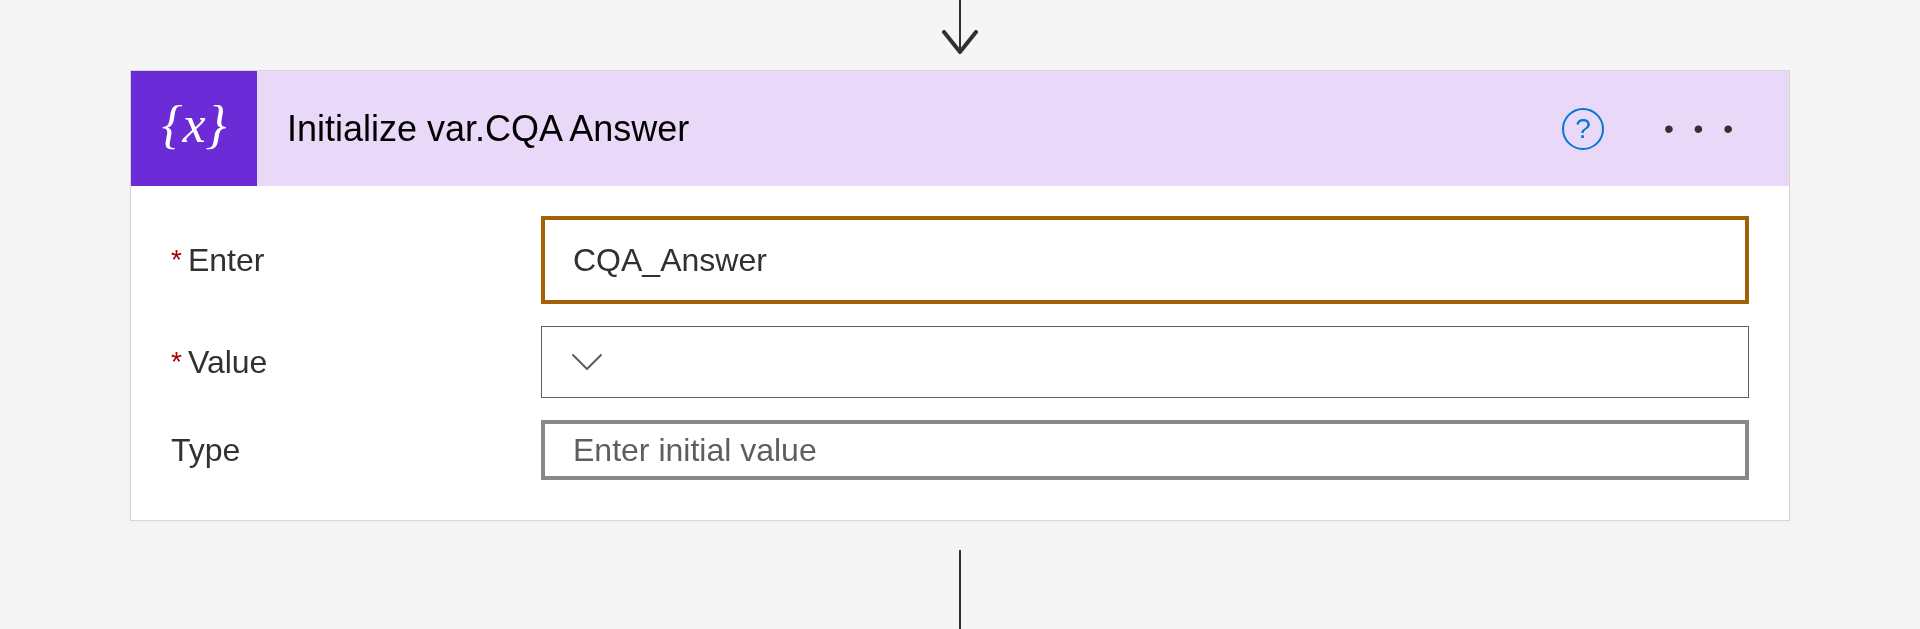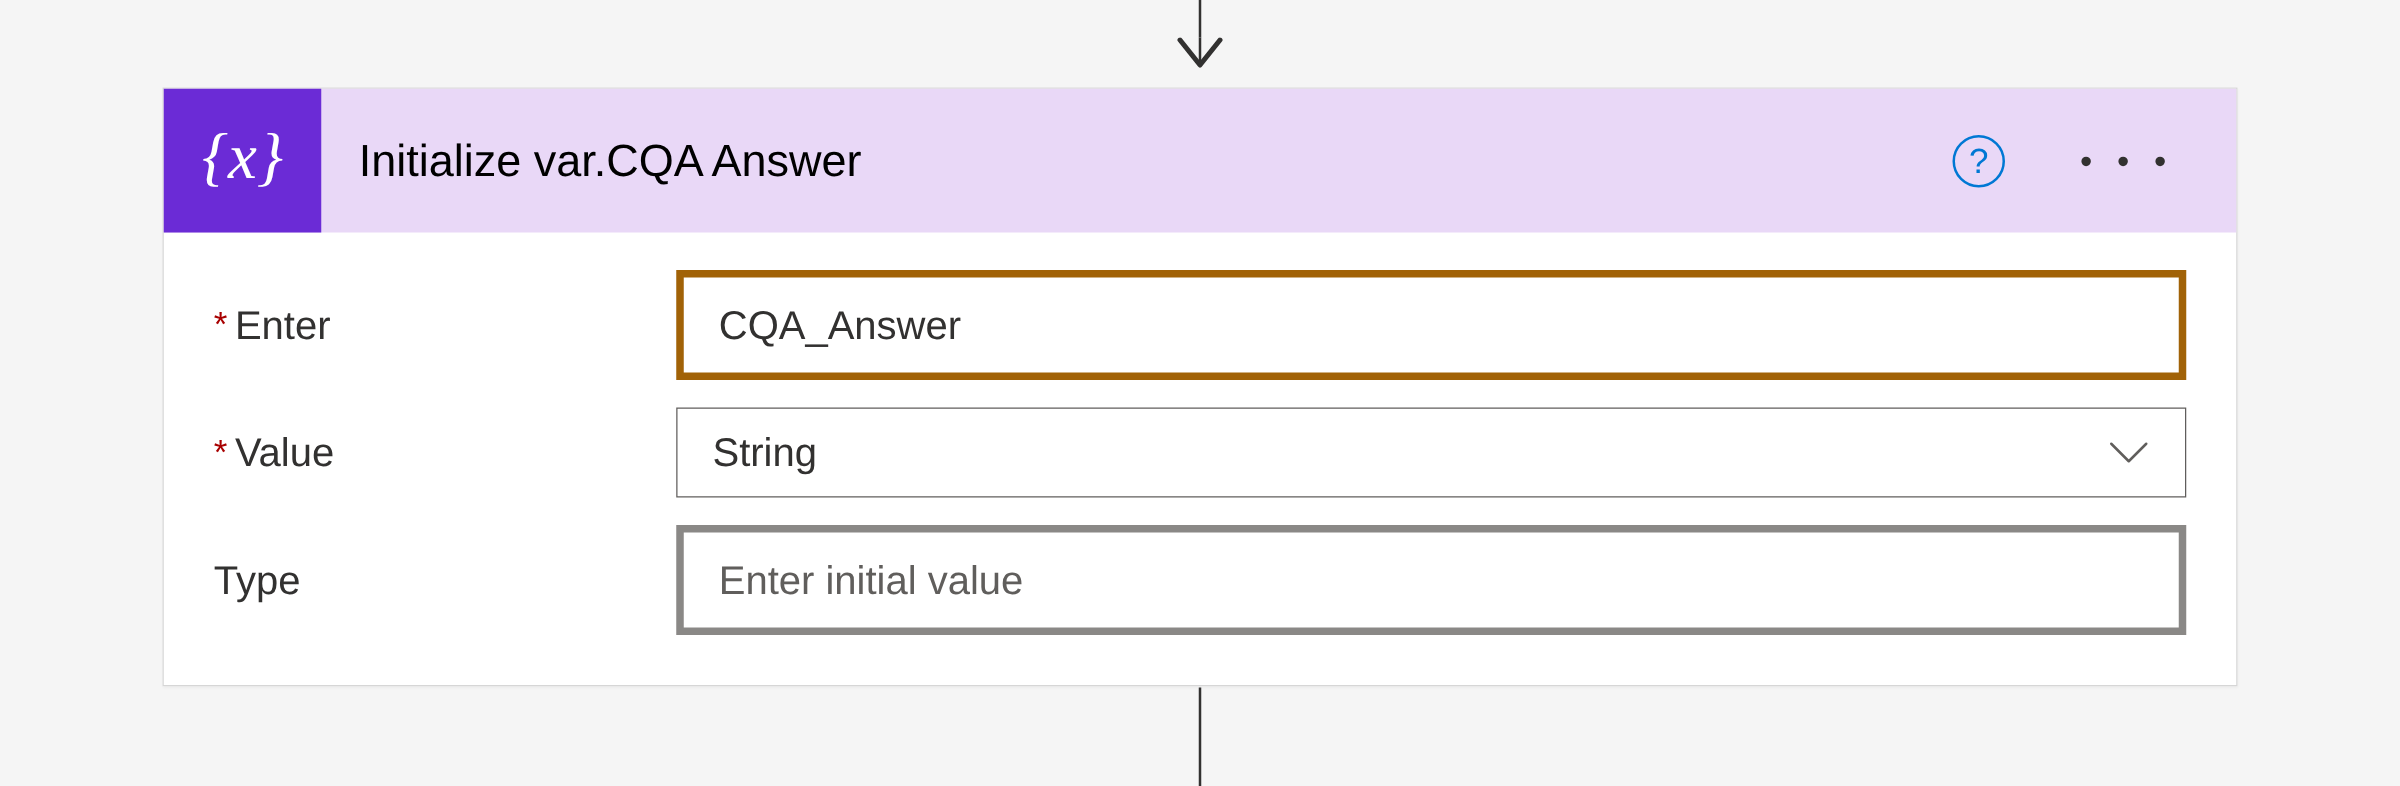--- a/index.html
+++ b/index.html
@@ -104,21 +104,21 @@
     align-items: center;
   }
   .field-label .required {
     color: #a80000;
     margin-right: 6px;
     font-size: 28px;
   }
   .field-input {
     flex: 1;
     height: 88px;
-    border: 6px solid #a16207;
+    border: 4px solid #a16207;
     font-size: 32px;
     padding: 0 28px;
     font-family: inherit;
     color: #323130;
     background: #ffffff;
   }
   .field-input::placeholder { color: #605e5c; }
   .field-select-wrap {
     flex: 1;
     position: relative;
@@ -134,21 +134,21 @@
     font-size: 32px;
     padding: 0 28px;
     color: #323130;
   }
   .field-select-chevron {
     padding: 0 28px;
     color: #605e5c;
   }
   .field-select-chevron svg { display: block; }
   .field-input.value-input {
-    height: 88px;
+    height: 60px;
     border-color: #8a8886;
   }
 </style>
 </head>
 <body>
 
 <div class="connector-top">
   <div class="arrow-line" style="height:30px"></div>
   <div class="arrow-head">
     <svg width="40" height="28" viewBox="0 0 40 28">
@@ -184,21 +184,20 @@
       </div>
       <input class="field-input" type="text" value="CQA_Answer" style="">
     </div>
 
     <div class="field-row">
       <div class="field-label">
         <span class="required">*</span>
         <span>Value</span>
       </div>
       <div class="field-select-wrap">
-        <div class="field-select-value">String</div>
         <div class="field-select-chevron">
           <svg width="34" height="20" viewBox="0 0 34 20">
             <path d="M3 3 L17 17 L31 3" stroke="#605e5c" stroke-width="2" fill="none" stroke-linecap="round" stroke-linejoin="round"></path>
           </svg>
         </div>
       </div>
     </div>
 
     <div class="field-row">
       <div class="field-label">

